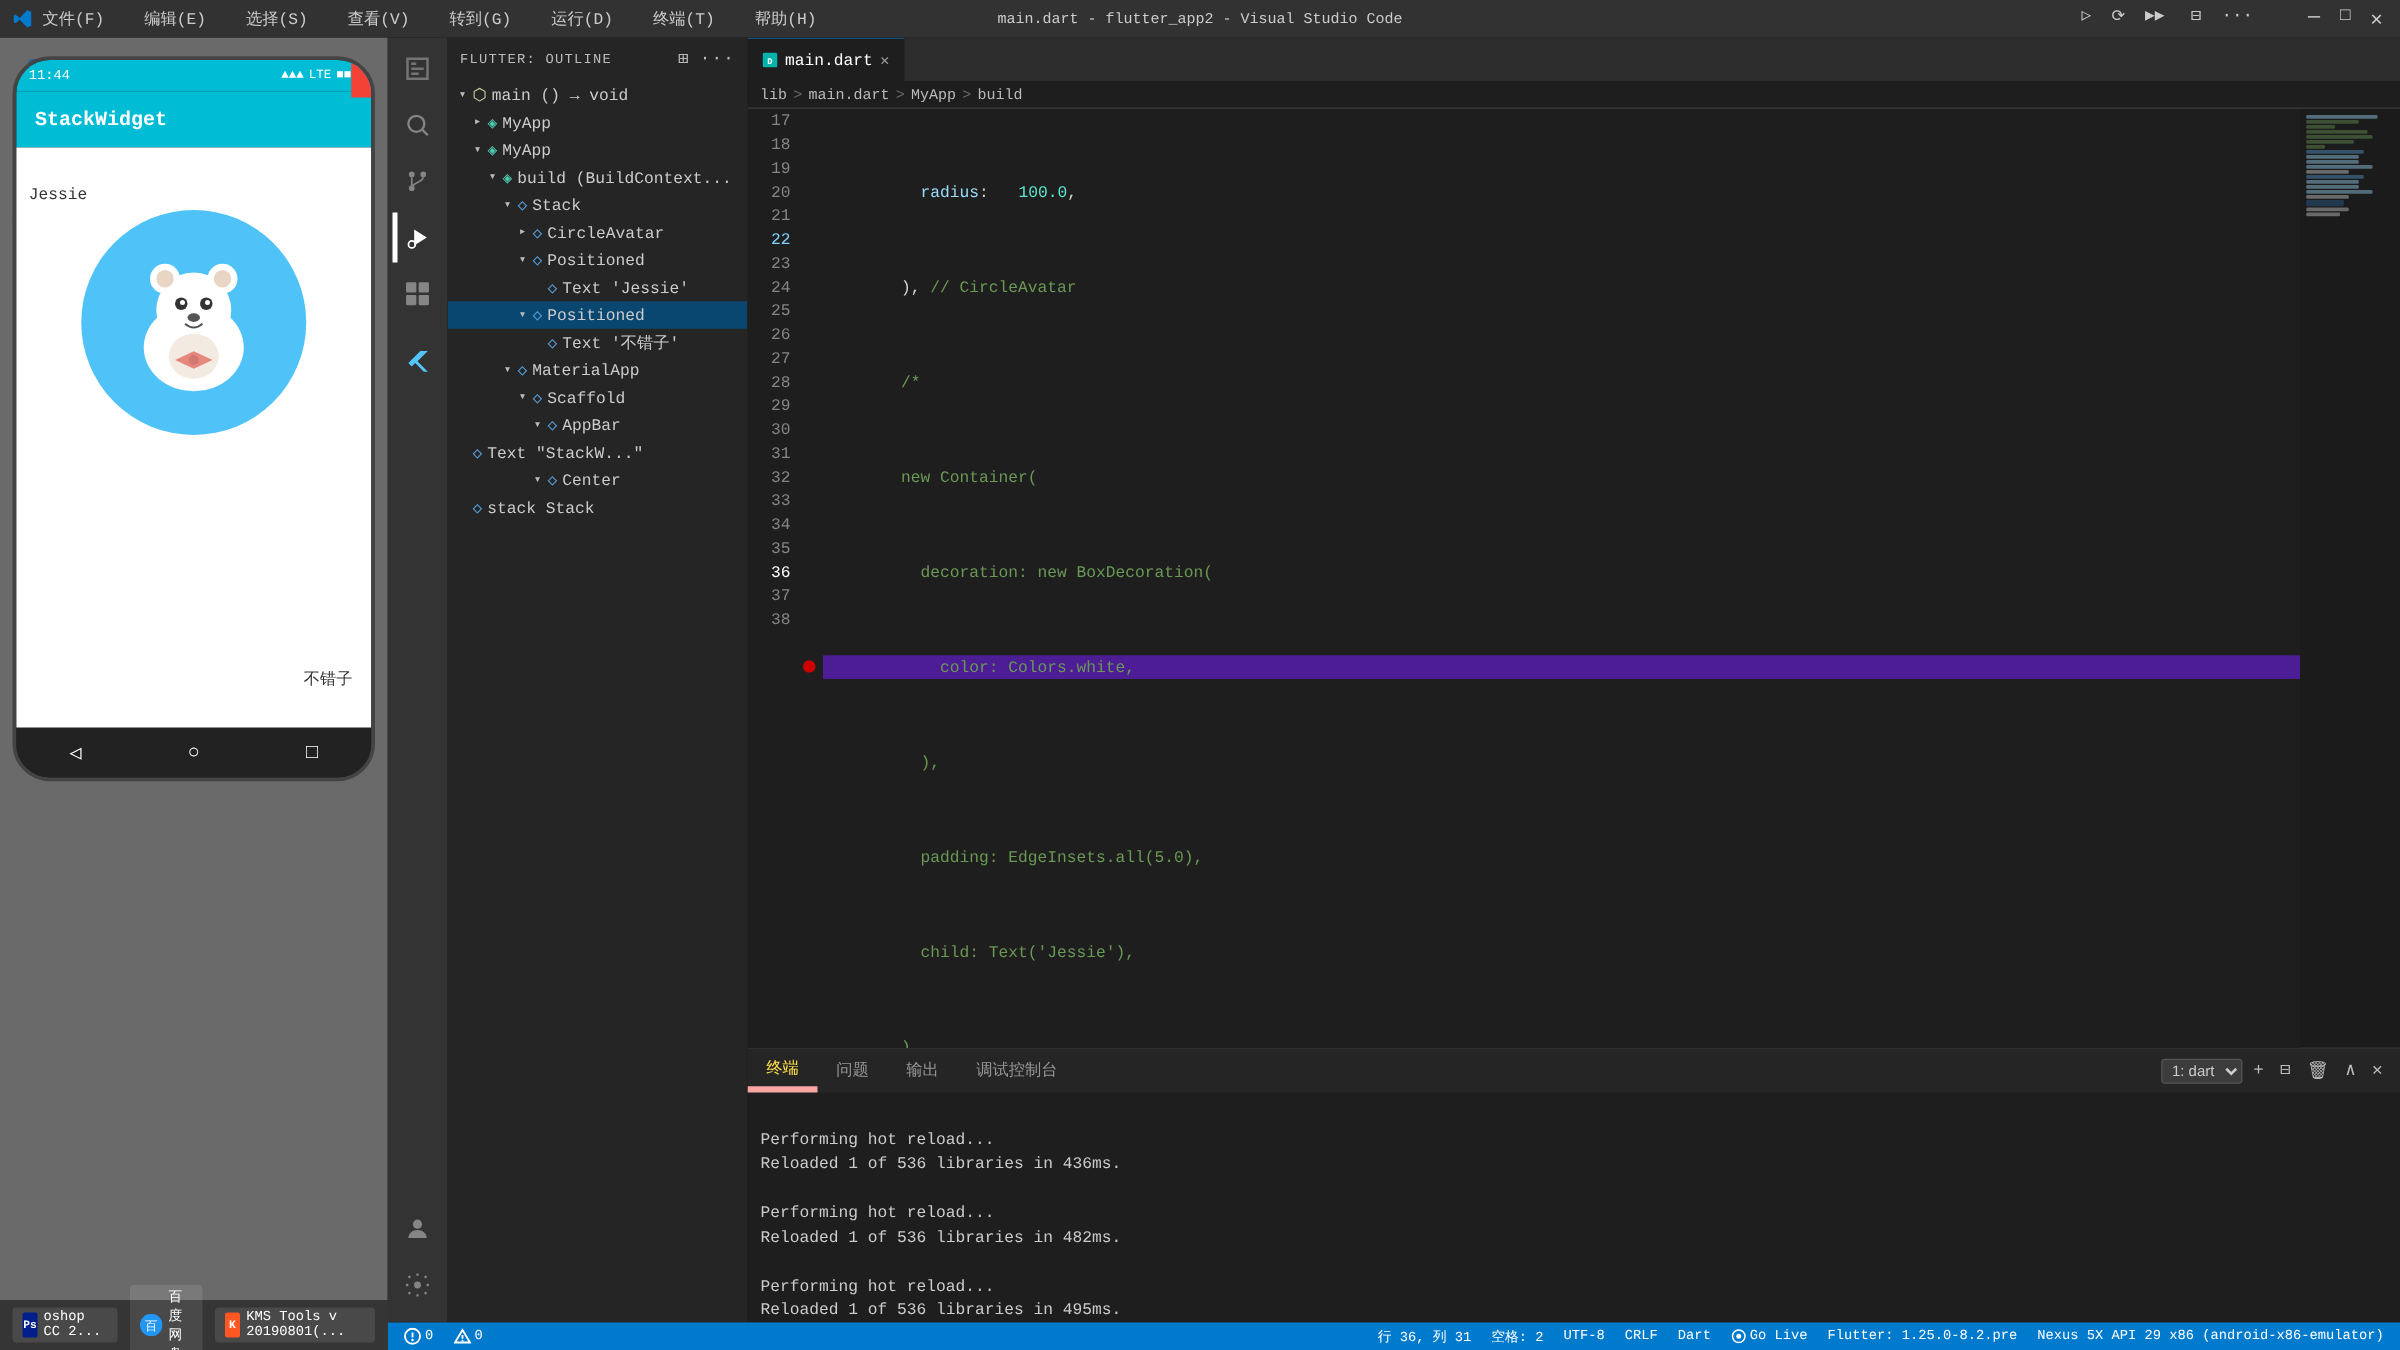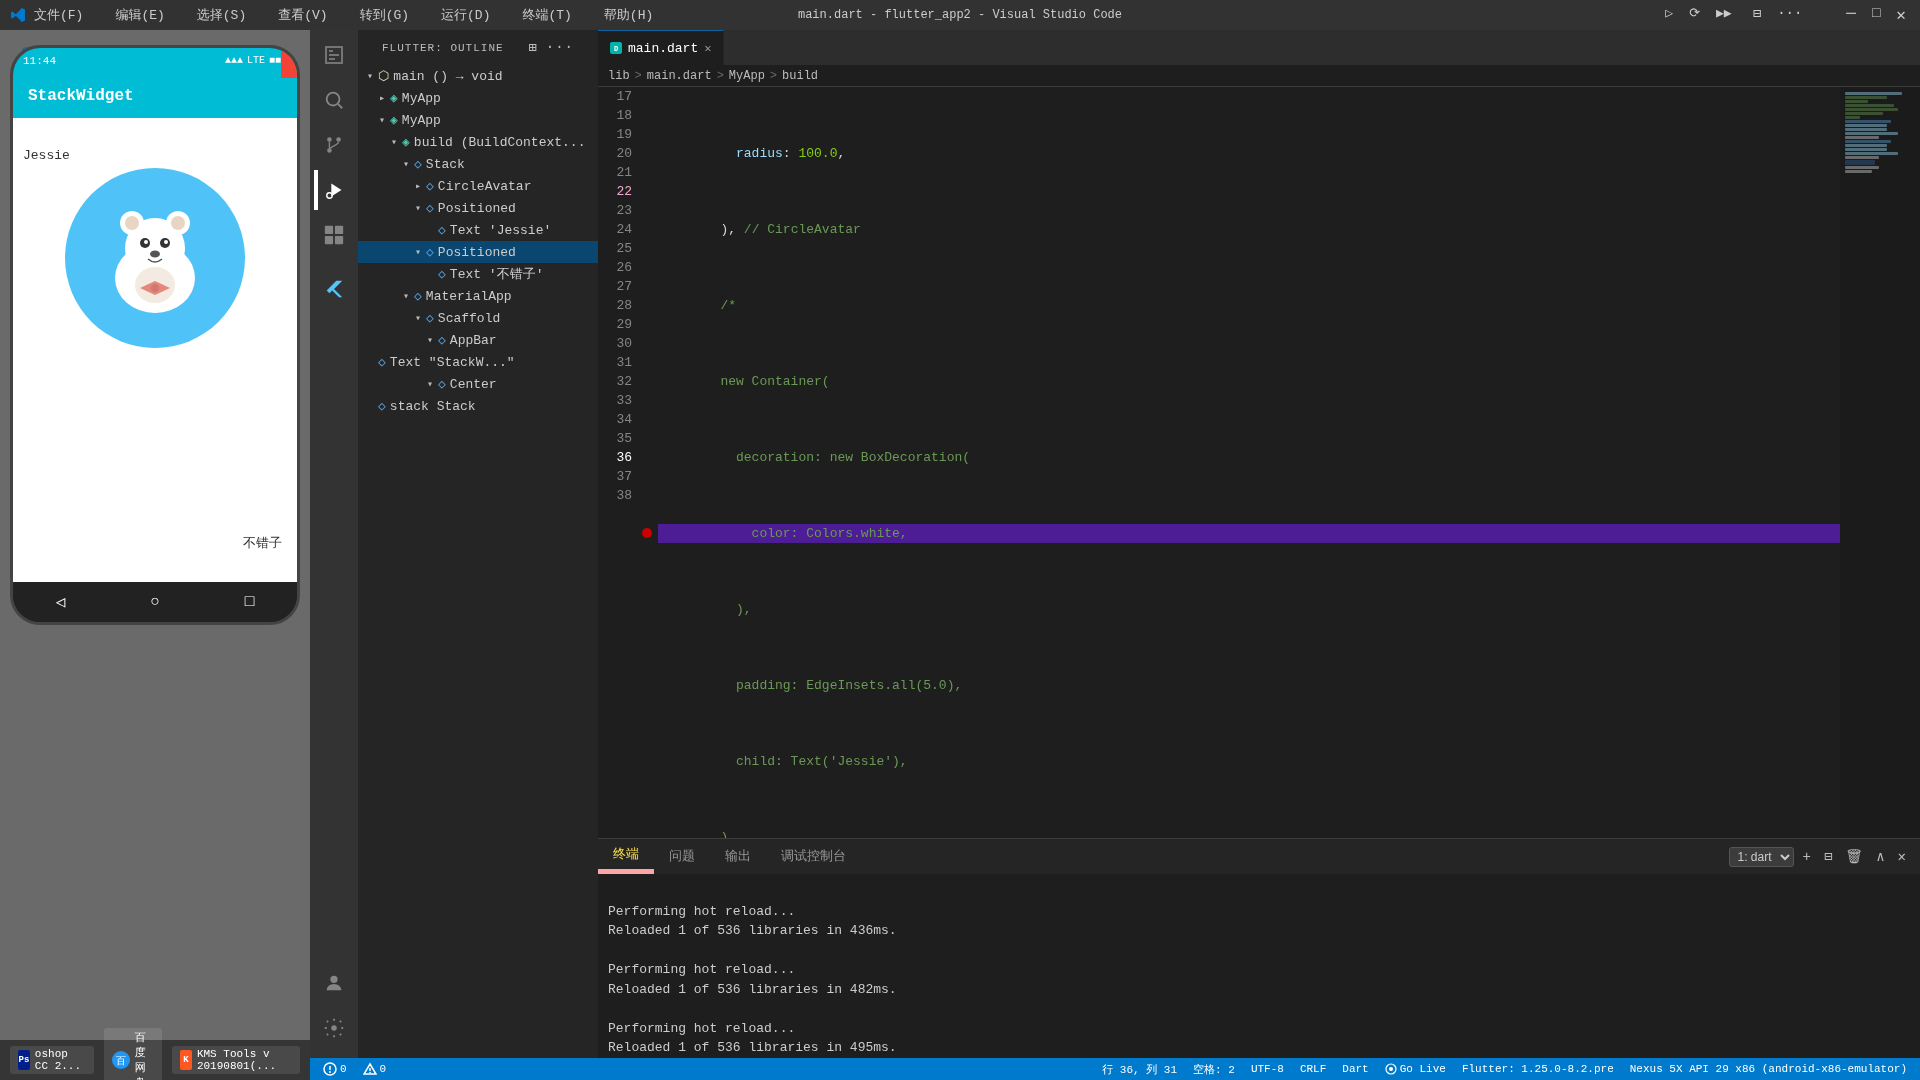--- a/index.html
+++ b/index.html
@@ -267,21 +267,21 @@
       display: flex;
       flex-direction: column;
       flex-shrink: 0;
       overflow: hidden;
     }
     .sidebar-header {
       height: 35px;
       display: flex;
       align-items: center;
       justify-content: space-between;
-      padding: 0 24px;
+      padding: 0 10px;
       font-size: 11px;
       color: #bbb;
       text-transform: uppercase;
       letter-spacing: 1px;
       flex-shrink: 0;
       gap: 16px;
     }
     .sidebar-header-icons {
       display: flex;
       gap: 8px;
@@ -410,21 +410,21 @@
       white-space: pre;
       padding-left: 10px;
     }
     .code-line {
       height: 19px;
       display: flex;
       align-items: center;
       position: relative;
     }
     .code-line.breakpoint-line { background: #4c1d95; }
-    .num { color: #84cc16; }
+    .num { color: #5eead4; margin-left: 16px; }
     .comment { color: #6a9955; }
     .param { color: #9cdcfe; }
     .punct { color: #d4d4d4; }
 
     
     .terminal-panel {
       height: 220px;
       background: #1e1e1e;
       border-top: 1px solid #3c3c3c;
       display: flex;
@@ -875,21 +875,21 @@
 
         <div style="display:flex;flex:1;overflow:hidden;">
           <div class="code-editor">
 
             <div class="line-numbers">
               <div class="line-number">17</div>
               <div class="line-number">18</div>
               <div class="line-number">19</div>
               <div class="line-number">20</div>
               <div class="line-number">21</div>
-              <div class="line-number" style="color:#f9a8d4;">22</div>
+              <div class="line-number" style="color:#7dd3fc;">22</div>
               <div class="line-number">23</div>
               <div class="line-number">24</div>
               <div class="line-number">25</div>
               <div class="line-number">26</div>
               <div class="line-number">27</div>
               <div class="line-number">28</div>
               <div class="line-number">29</div>
               <div class="line-number">30</div>
               <div class="line-number">31</div>
               <div class="line-number">32</div>

